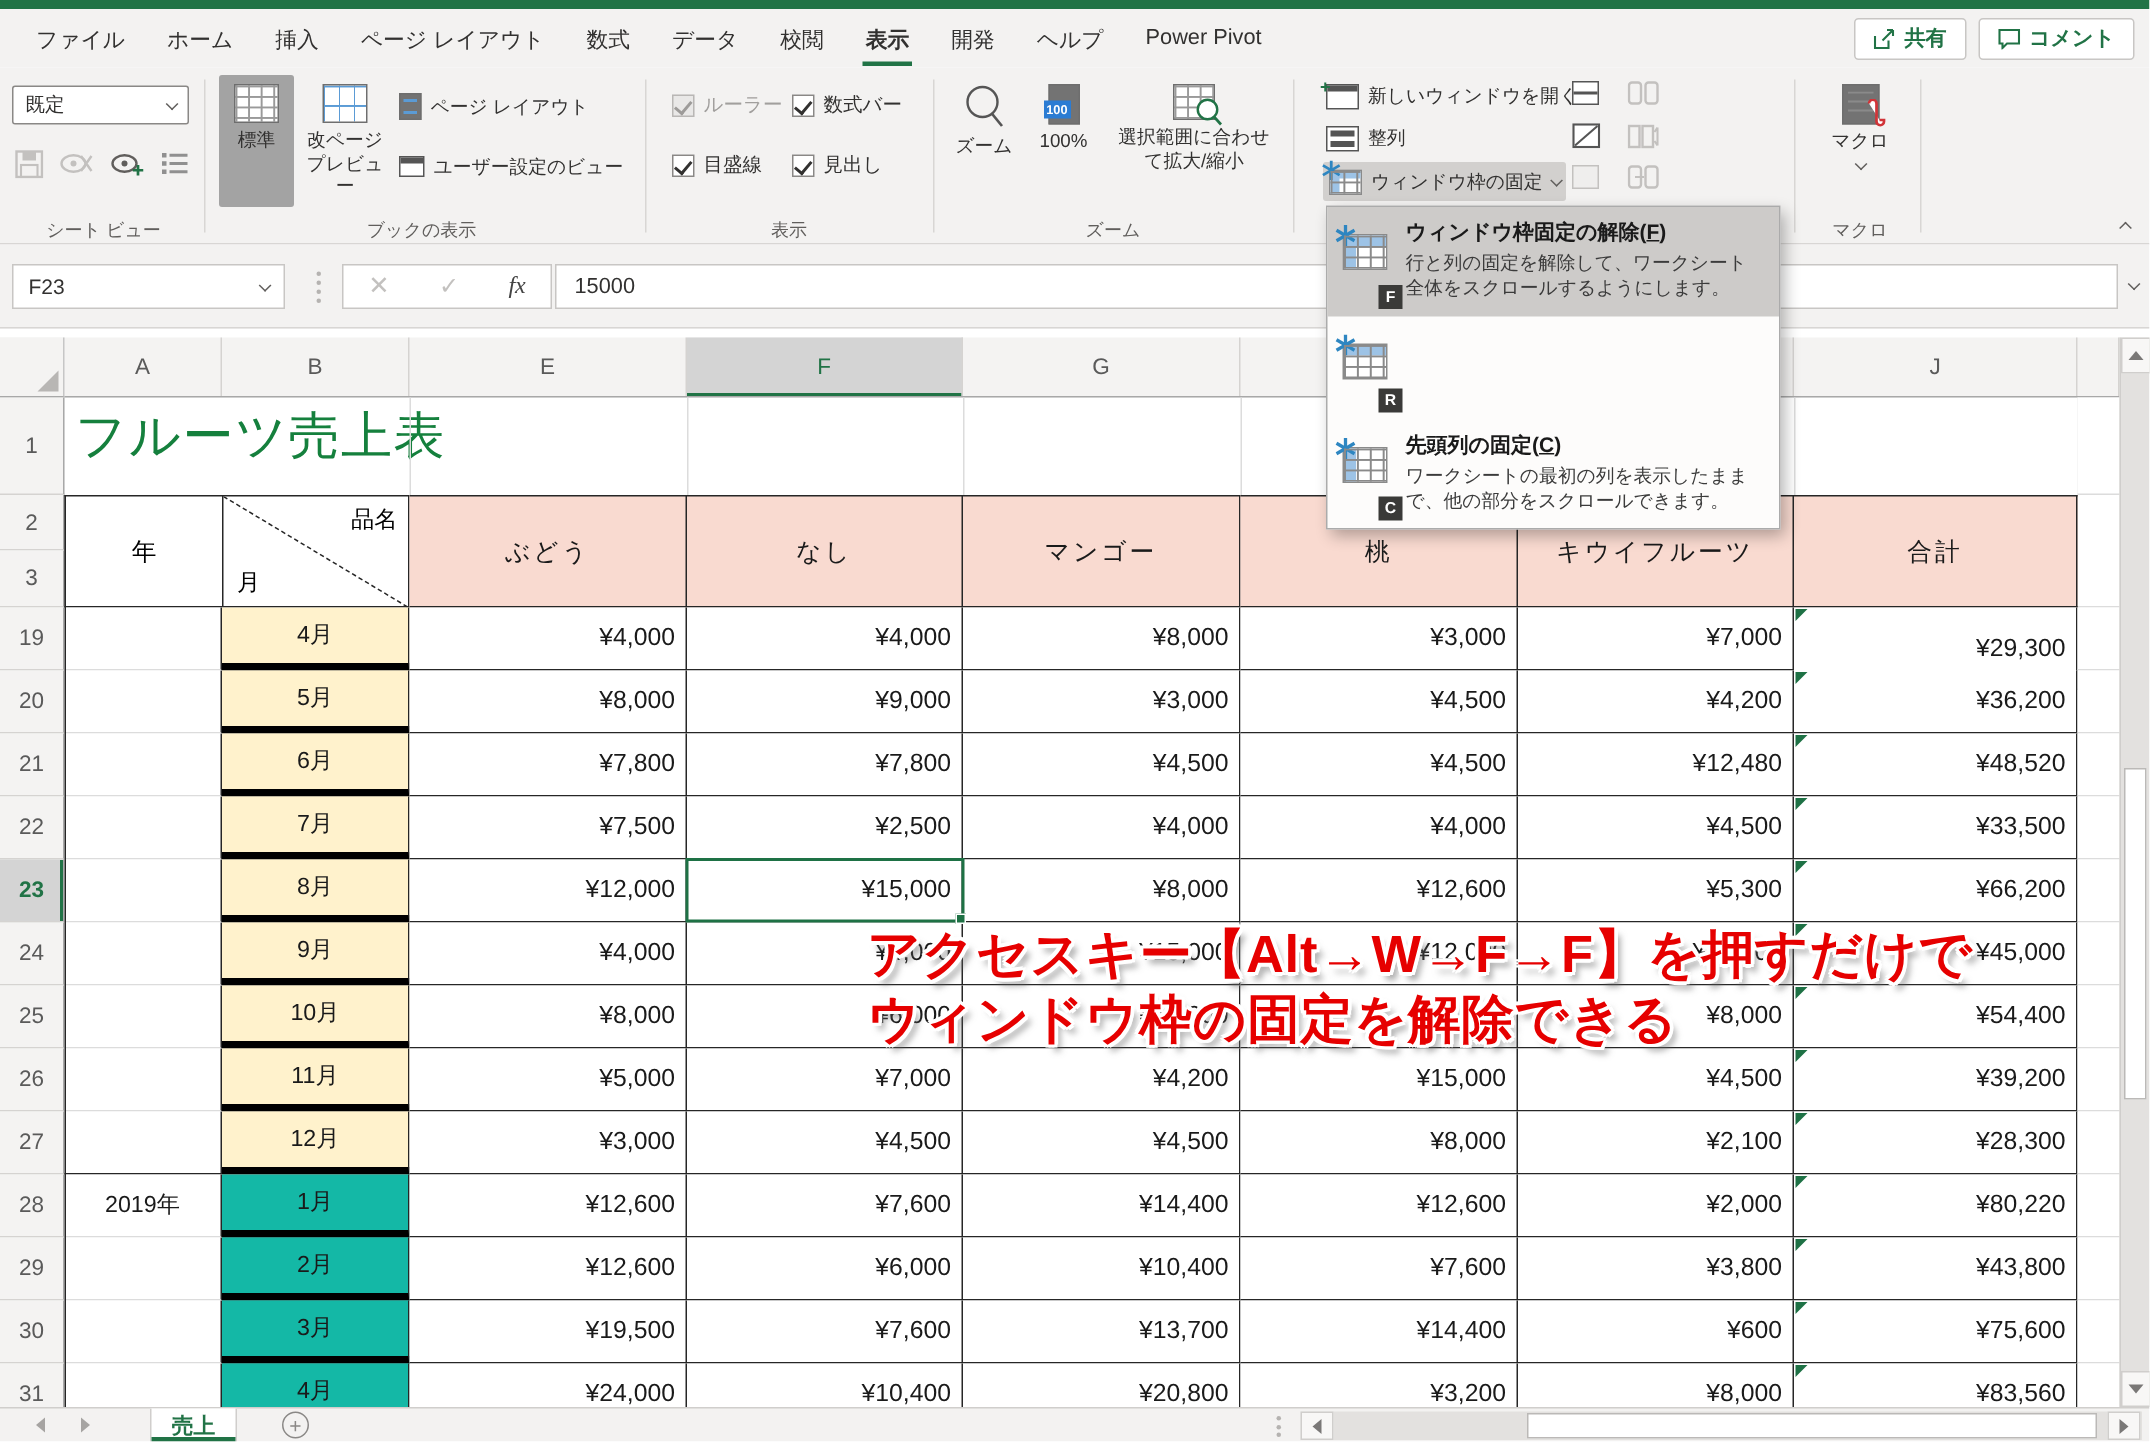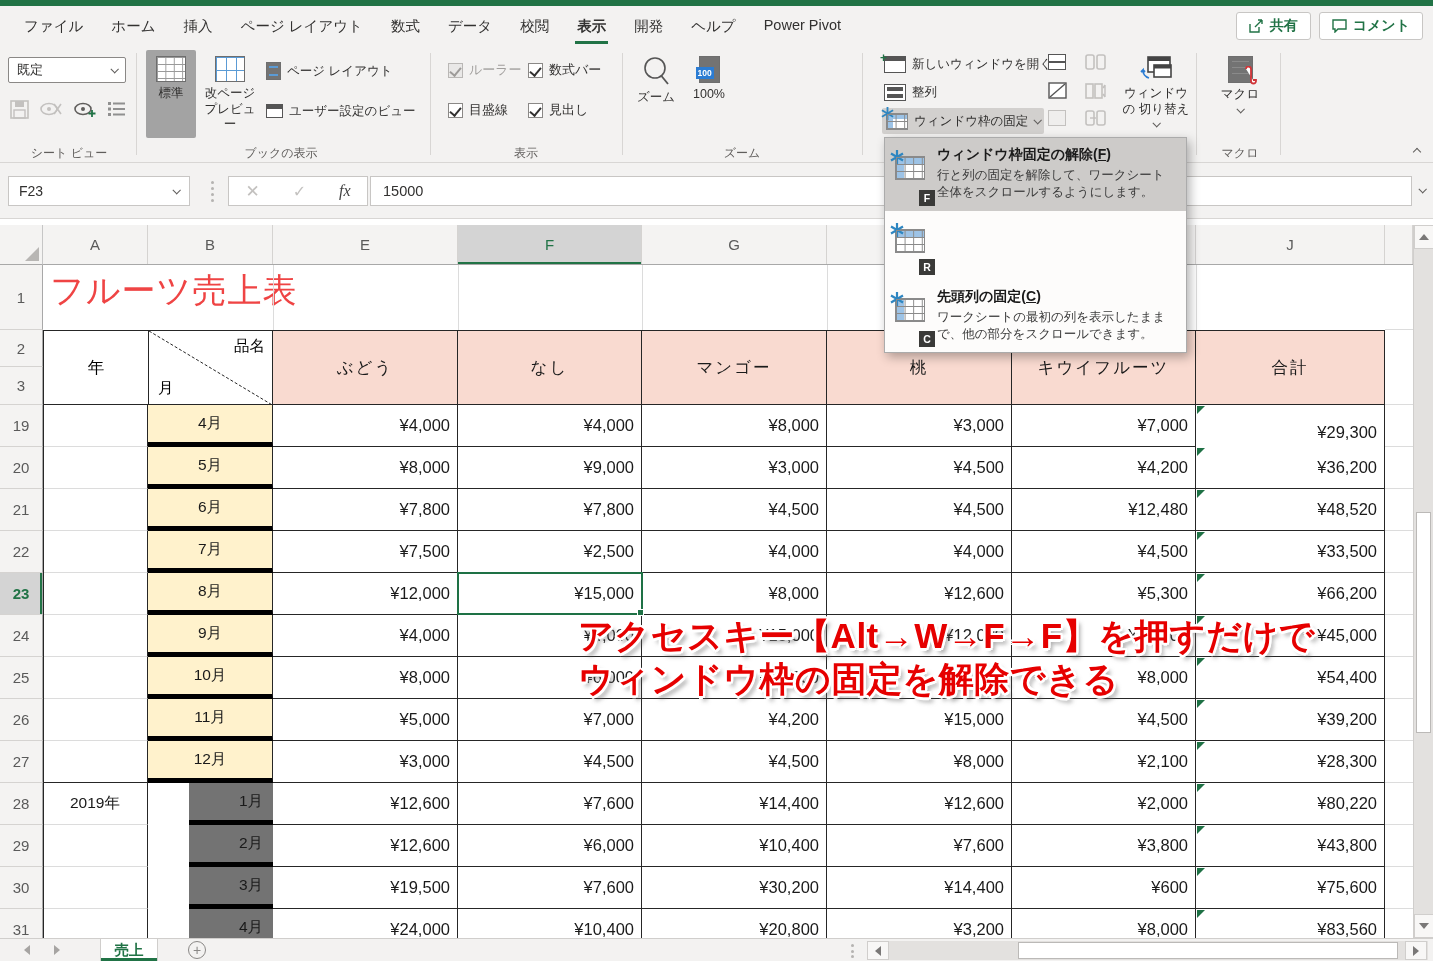--- a/index.html
+++ b/index.html
@@ -66,31 +66,31 @@
   .colhdr { position:absolute; top:0; height:39px; display:flex; align-items:center; justify-content:center; font-size:15px; color:#5A5A5A; border-right:1px solid #D5D3D1; }
   .colhdr.sel { background:#D4D4D4; box-shadow:inset 0 -2px 0 #217346; color:#217346; }
   .rowhdr { position:absolute; left:0; width:43px; background:#F4F3F2; border-right:1px solid #A8A8A8; border-bottom:1px solid #D5D3D1; display:flex; align-items:center; justify-content:center; font-size:15px; color:#5A5A5A; }
   .rowhdr.sel { background:#D4D4D4; box-shadow:inset -2px 0 0 #217346; color:#217346; font-weight:bold; }
 
   
   .cell { position:absolute; background:#fff; font-size:16px; color:#1a1a1a; display:flex; align-items:center; }
   .cell.val { justify-content:flex-end; padding-right:7px; border-right:1px solid #262626; border-bottom:1px solid #262626; font-size:16.5px; }
   .cell.month { justify-content:center; border-right:1px solid #262626; border-bottom:5px solid #000000; font-size:15.5px; }
   .cell.month.y { background:#FFF2CC; }
-  .cell.month.g { background:#737373;margin-left:41px; }
+  .cell.month.g { background:#14b8a6; }
   .cell.ycol { justify-content:center; border-right:1px solid #262626; border-bottom:1px solid #DCDCDC; font-size:15.5px; }
   .cell.ycol.blk { border-bottom:1px solid #262626; }
   .phdr { position:absolute; top:330px; height:75px; background:#F9DAD0; border-top:1px solid #262626; border-right:1px solid #262626; border-bottom:1px solid #262626; display:flex; align-items:center; justify-content:center; font-size:16.5px; color:#1a1a1a; letter-spacing:2px; }
   .tri { position:absolute; left:1px; top:1px; width:0; height:0; border-top:8px solid #1E7145; border-right:8px solid transparent; }
   .sliver { position:absolute; left:1385px; width:28px; background:#fff; border-bottom:1px solid #DCDCDC; }
   .gridline-v { position:absolute; width:1px; background:#DCDCDC; }
   .sel-cell { position:absolute; left:457px; top:572px; width:186px; height:43px; border:2px solid #1E7145; z-index:6; }
   .sel-handle { position:absolute; left:637px; top:609px; width:7px; height:7px; background:#1E7145; border:1px solid #fff; z-index:7; }
 
-  .title-cell { position:absolute; left:50px; top:268px; width:246px; height:58px; overflow:hidden; font-size:34px; color:#ef4444; white-space:nowrap; letter-spacing:1px; }
+  .title-cell { position:absolute; left:50px; top:268px; width:246px; height:58px; overflow:hidden; font-size:34px; color:#15803d; white-space:nowrap; letter-spacing:1px; }
   .diag-cell { position:absolute; left:148px; top:330px; width:125px; height:75px; background:#fff; border:1px solid #262626; }
   .diag-cell svg { position:absolute; left:0; top:0; }
   .diag-top { position:absolute; right:7px; top:5px; font-size:15.5px; }
   .diag-bot { position:absolute; left:9px; bottom:5px; font-size:15.5px; }
   .year-hdr { position:absolute; left:43px; top:330px; width:105px; height:75px; background:#fff; border:1px solid #262626; border-right:none; display:flex; align-items:center; justify-content:center; font-size:16.5px; }
   .table-left { position:absolute; left:43px; top:330px; width:1px; height:608px; background:#262626; z-index:2; }
 
   
   .overlay-line { position:absolute; z-index:30; font-size:35px; font-weight:bold; color:#E60000; white-space:nowrap; letter-spacing:0.5px;
     text-shadow:-2px -2px 0 #fff,2px -2px 0 #fff,-2px 2px 0 #fff,2px 2px 0 #fff,0 -2.5px 0 #fff,0 2.5px 0 #fff,-2.5px 0 0 #fff,2.5px 0 0 #fff,4px 5px 4px rgba(100,100,100,.55); }
@@ -242,20 +242,30 @@
           <line x1="19.5" y1="20" x2="26" y2="28" stroke="#555" stroke-width="1.8"></line>
         </svg>
       <span class="lbl">ズーム</span>
     </div>
     <div class="bigbtn" style="left:684px; width:50px; height:88px;">
       <div class="i-page" style="width:21px;height:27px;">
           <div style="position:absolute;left:-4px;bottom:3px;background:#2B7CD3;color:#fff;font-size:8.5px;font-weight:bold;padding:1px 2px;">100</div>
         </div>
       <span class="lbl">100%</span>
     </div>
+    <div class="bigbtn" style="left:737px; width:118px; height:88px;">
+      <div style="position:relative;">
+        <div class="i-grid" style="width:28px;height:24px;"></div>
+        <svg width="20" height="20" viewBox="0 0 20 20" style="position:absolute;right:-6px;bottom:-5px;">
+            <circle cx="9" cy="8" r="6.5" fill="#fff" stroke="#217346" stroke-width="1.6"></circle>
+            <line x1="13.5" y1="13" x2="18" y2="18" stroke="#217346" stroke-width="1.8"></line>
+          </svg>
+      </div>
+      <span class="lbl" style="width:112px;">選択範囲に合わせて拡大/縮小</span>
+    </div>
     <div class="glabel" style="left:622px; width:240px;">ズーム</div>
     <div class="gdiv" style="left:862px;"></div>
 
     <div class="smallrow" style="left:884px; top:7px;">
       <div class="i-win">
           <div style="position:absolute;left:-5px;top:-6px;color:#217346;font-weight:bold;font-size:12px;">+</div>
         </div>
       <span class="lbl">新しいウィンドウを開く</span>
     </div>
     <div class="smallrow" style="left:884px; top:35px;">
@@ -300,31 +310,20 @@
     <div class="abs" style="left:1085px; top:37px;"><svg width="22" height="18" viewBox="0 0 22 18">
           <rect x="1" y="2" width="7" height="14" fill="none" stroke="#C3C1BF" stroke-width="1.6"></rect>
           <rect x="10" y="2" width="7" height="14" fill="none" stroke="#C3C1BF" stroke-width="1.6"></rect>
           <path d="M20 3 v12 M20 3 l-2 3 M20 15 l-2-3" stroke="#C3C1BF" stroke-width="1.4" fill="none"></path>
         </svg></div>
     <div class="abs" style="left:1085px; top:65px;"><svg width="22" height="16" viewBox="0 0 22 16">
           <rect x="1" y="1" width="8" height="14" rx="2" fill="none" stroke="#C3C1BF" stroke-width="1.6"></rect>
           <rect x="12" y="1" width="8" height="14" rx="2" fill="none" stroke="#C3C1BF" stroke-width="1.6"></rect>
           <path d="M5 8 h6" stroke="#C3C1BF" stroke-width="1.4"></path>
         </svg></div>
-    <div class="bigbtn" style="left:1118px; width:76px; height:88px;">
-      <svg width="32" height="26" viewBox="0 0 32 26">
-        <rect x="8" y="1" width="22" height="15" fill="#fff" stroke="#444" stroke-width="1.6"></rect>
-          <rect x="8" y="1" width="22" height="4" fill="#444"></rect>
-        <rect x="14" y="9" width="17" height="12" fill="#fff" stroke="#444" stroke-width="1.6"></rect>
-          <rect x="14" y="9" width="17" height="3.5" fill="#444"></rect>
-        <path d="M9 22 a8 8 0 0 1 -6 -8 l-2 2 m2 -2 l2 2" fill="none" stroke="#2B7CD3" stroke-width="1.8"></path>
-      </svg>
-      <span class="lbl" style="width:72px;">ウィンドウの 切り替え</span>
-      <span class="chev"></span>
-    </div>
     <div class="glabel" style="left:870px; width:326px;">ウィンドウ</div>
     <div class="gdiv" style="left:1196px;"></div>
 
     <div class="bigbtn" style="left:1212px; width:56px; height:88px;">
       <div style="position:relative;">
         <div class="i-page" style="width:25px;height:27px;">
             <div style="position:absolute;inset:4px 3px;background-image:linear-gradient(#8a8a8a 1.5px,transparent 1.5px);background-size:100% 6px;"></div>
           </div>
         <svg width="16" height="20" viewBox="0 0 16 20" style="position:absolute;right:-6px;bottom:-3px;">
             <path d="M3 3 a2.5 2.5 0 0 1 5 0 v12 a2.5 2.5 0 0 0 5 0 v-1 h-3" fill="#fff" stroke="#D13438" stroke-width="1.8"></path>
@@ -662,21 +661,21 @@
       <div class="sliver" style="top: 825px; height: 42px;"></div>
       <div class="cell ycol" style="left: 43px; top: 867px; width: 105px; height: 42px;"></div>
       <div class="cell month g" style="left: 148px; top: 867px; width: 125px; height: 42px;">3月</div>
       <div class="cell val" style="left: 273px; top: 867px; width: 185px; height: 42px;">
         <span>¥19,500</span>
       </div>
       <div class="cell val" style="left: 458px; top: 867px; width: 184px; height: 42px;">
         <span>¥7,600</span>
       </div>
       <div class="cell val" style="left: 642px; top: 867px; width: 185px; height: 42px;">
-        <span>¥30,200</span>
+        <span>¥13,700</span>
       </div>
       <div class="cell val" style="left: 827px; top: 867px; width: 185px; height: 42px;">
         <span>¥14,400</span>
       </div>
       <div class="cell val" style="left: 1012px; top: 867px; width: 184px; height: 42px;">
         <span>¥600</span>
       </div>
       <div class="cell val" style="left: 1196px; top: 867px; width: 189px; height: 42px;">
         <span>¥75,600</span>
         <div class="tri"></div>

